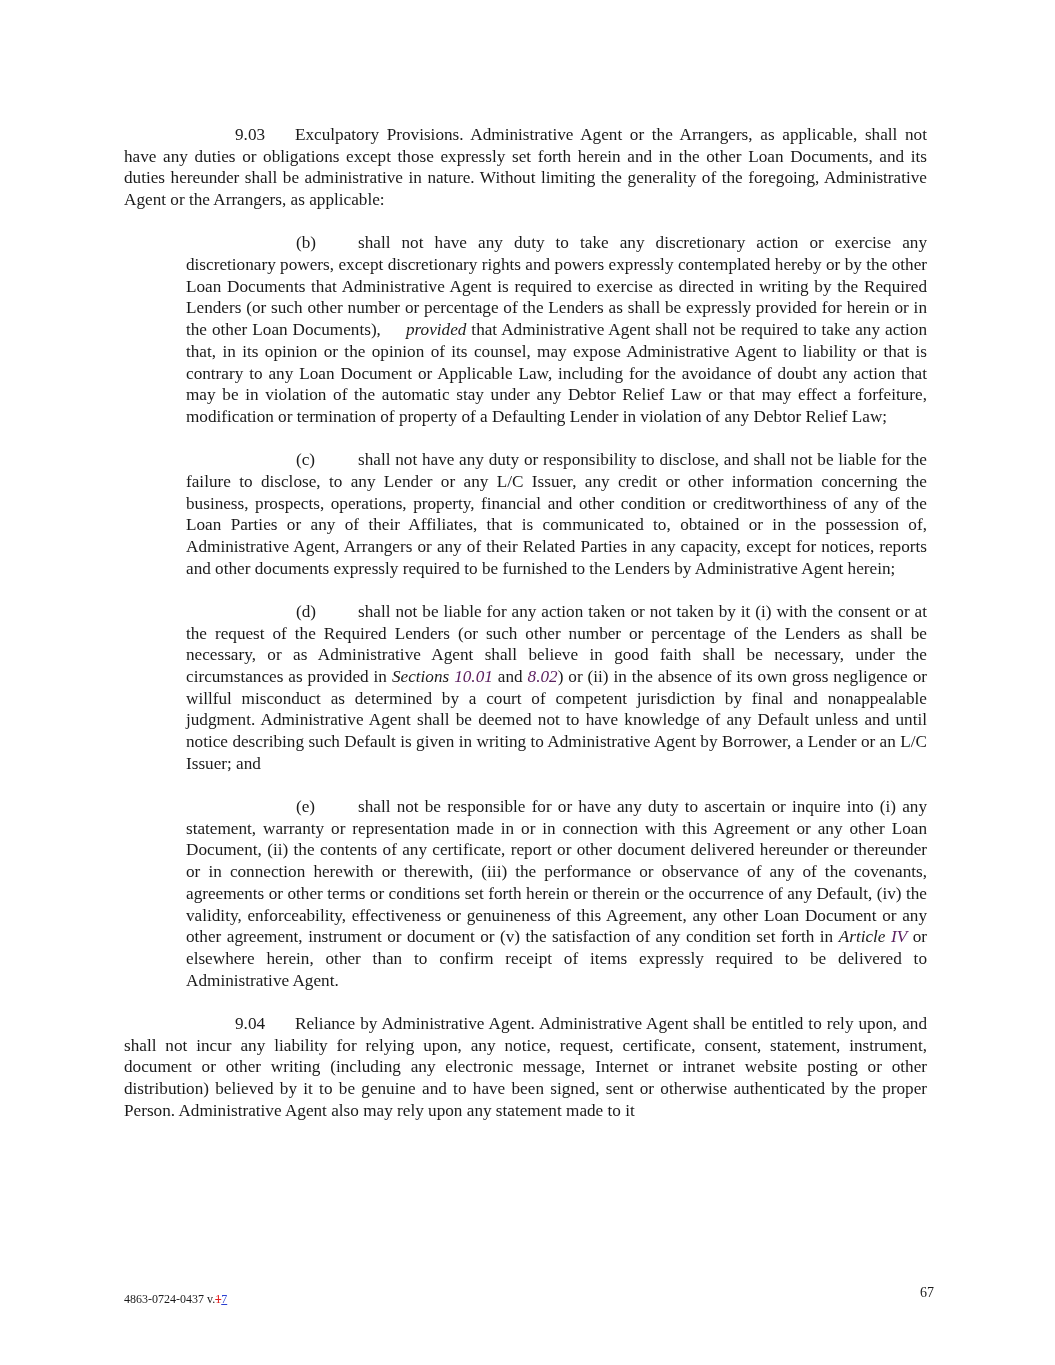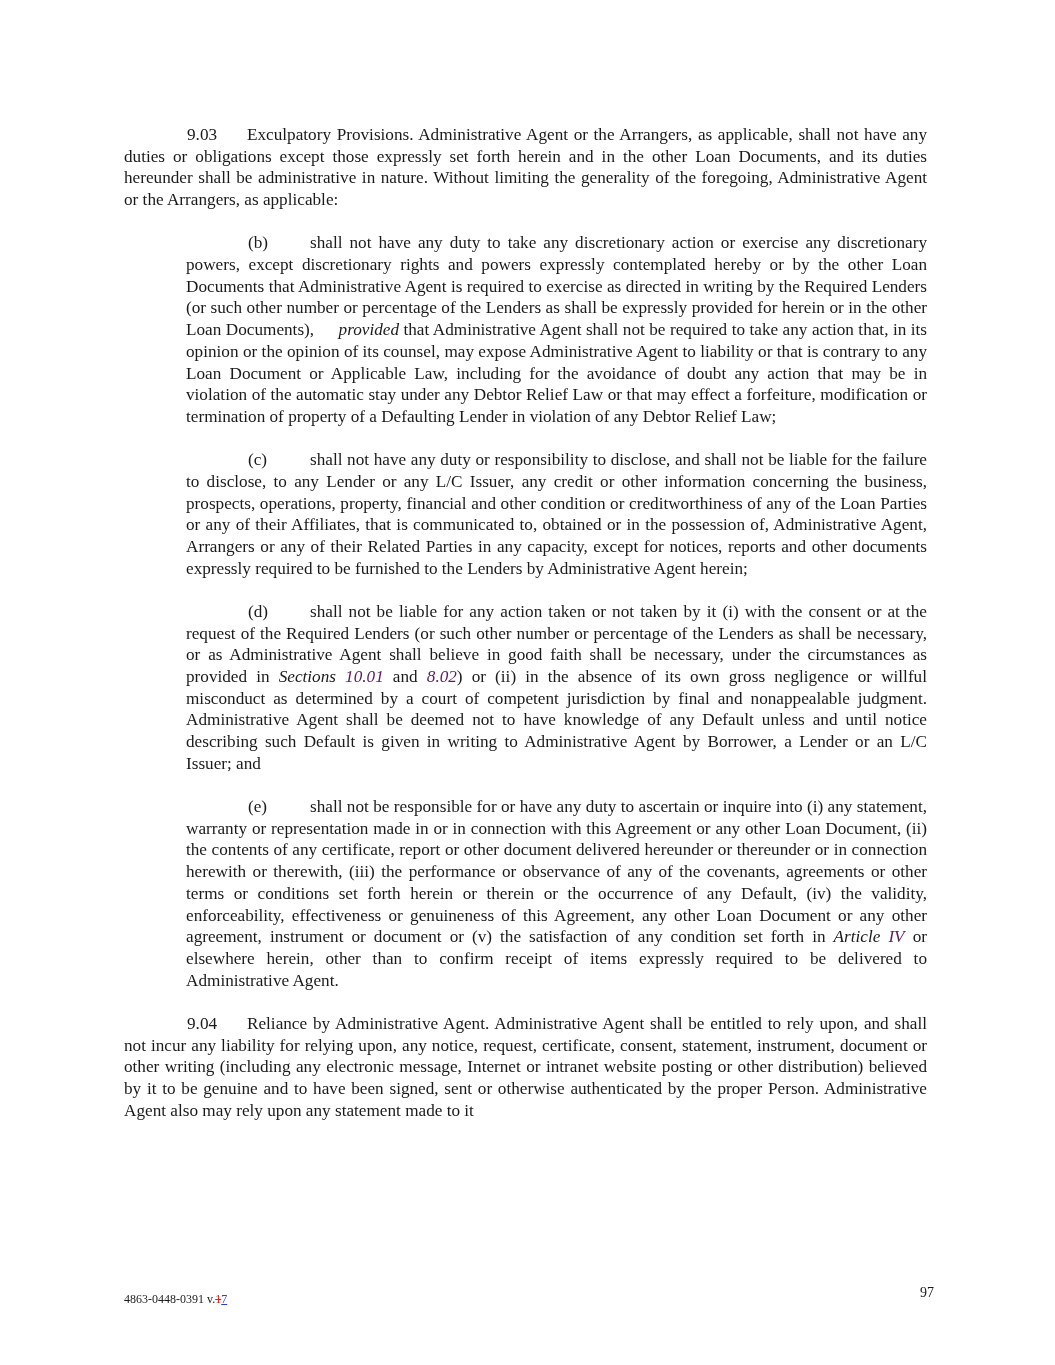--- a/index.html
+++ b/index.html
@@ -31,20 +31,21 @@
     text-indent: 63px;
   }
   .para.sub {
     margin-left: 62px;
     text-indent: 62px;
   }
   .num {
     display: inline-block;
     width: 60px;
     text-indent: 0;
+    margin-left: 48px;
   }
   .sub .num {
     width: 62px;
   }
   .bold { font-weight: normal; }
   .ital { font-style: italic; margin-left: 20px; }
   .xref {
     font-weight: normal;
     font-style: italic;
   }
@@ -91,15 +92,15 @@
   <p class="para sub"><span class="num">(c)</span><span>shall not have any duty or responsibility to disclose, and shall not be liable for the failure to disclose, to any Lender or any L/C Issuer, any credit or other information concerning the business, prospects, operations, property, financial and other condition or creditworthiness of any of the Loan Parties or any of their Affiliates, that is communicated to, obtained or in the possession of, Administrative Agent, Arrangers or any of their Related Parties in any capacity, except for notices, reports and other documents expressly required to be furnished to the Lenders by Administrative Agent herein;</span></p>
 
   <p class="para sub"><span class="num">(d)</span><span>shall not be liable for any action taken or not taken by it (i) with the consent or at the request of the Required Lenders (or such other number or percentage of the Lenders as shall be necessary, or as Administrative Agent shall believe in good faith shall be necessary, under the circumstances as provided in </span><span class="xref">Sections</span> <span class="xref-link">10.01</span><span> and </span><span class="xref-link">8.02</span><span>) or (ii) in the absence of its own gross negligence or willful misconduct as determined by a court of competent jurisdiction by final and nonappealable judgment. Administrative Agent shall be deemed not to have knowledge of any Default unless and until notice describing such Default is given in writing to Administrative Agent by Borrower, a Lender or an L/C Issuer; and</span></p>
 
   <p class="para sub"><span class="num">(e)</span><span>shall not be responsible for or have any duty to ascertain or inquire into (i) any statement, warranty or representation made in or in connection with this Agreement or any other Loan Document, (ii) the contents of any certificate, report or other document delivered hereunder or thereunder or in connection herewith or therewith, (iii) the performance or observance of any of the covenants, agreements or other terms or conditions set forth herein or therein or the occurrence of any Default, (iv) the validity, enforceability, effectiveness or genuineness of this Agreement, any other Loan Document or any other agreement, instrument or document or (v) the satisfaction of any condition set forth in </span><span class="xref">Article </span><span class="xref-link">IV</span><span> or elsewhere herein, other than to confirm receipt of items expressly required to be delivered to Administrative Agent.</span></p>
 
   <p class="para section"><span class="num">9.04</span><span class="bold">Reliance by Administrative Agent</span><span>. Administrative Agent shall be entitled to rely upon, and shall not incur any liability for relying upon, any notice, request, certificate, consent, statement, instrument, document or other writing (including any electronic message, Internet or intranet website posting or other distribution) believed by it to be genuine and to have been signed, sent or otherwise authenticated by the proper Person. Administrative Agent also may rely upon any statement made to it</span></p>
 
 </div>
 
-<div class="footer-left"><span>4863-0448-0391 v.</span><span class="del">1</span><span class="ins">7</span></div>
+<div class="footer-left"><span>4863-0724-0437 v.</span><span class="del">1</span><span class="ins">7</span></div>
 
-<div class="footer-right">97</div>
+<div class="footer-right">67</div>
 
 </body></html>

